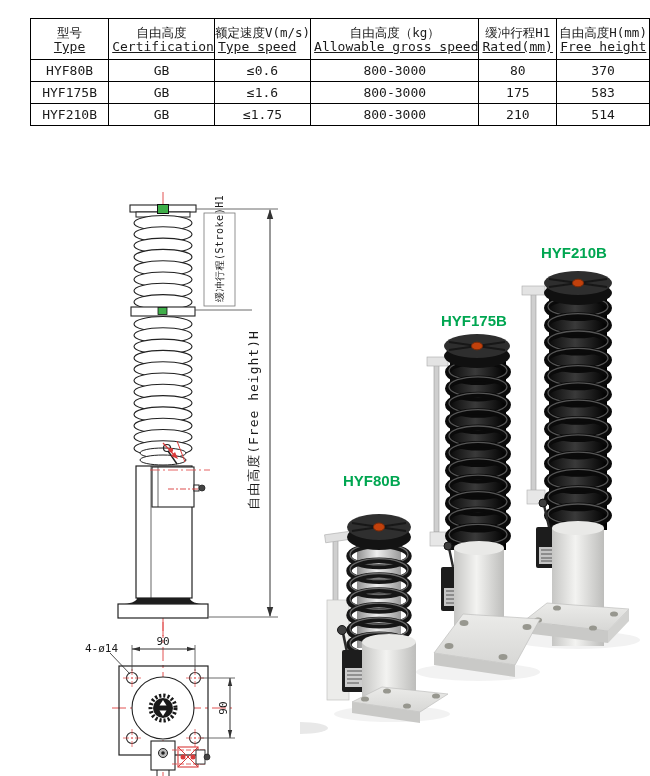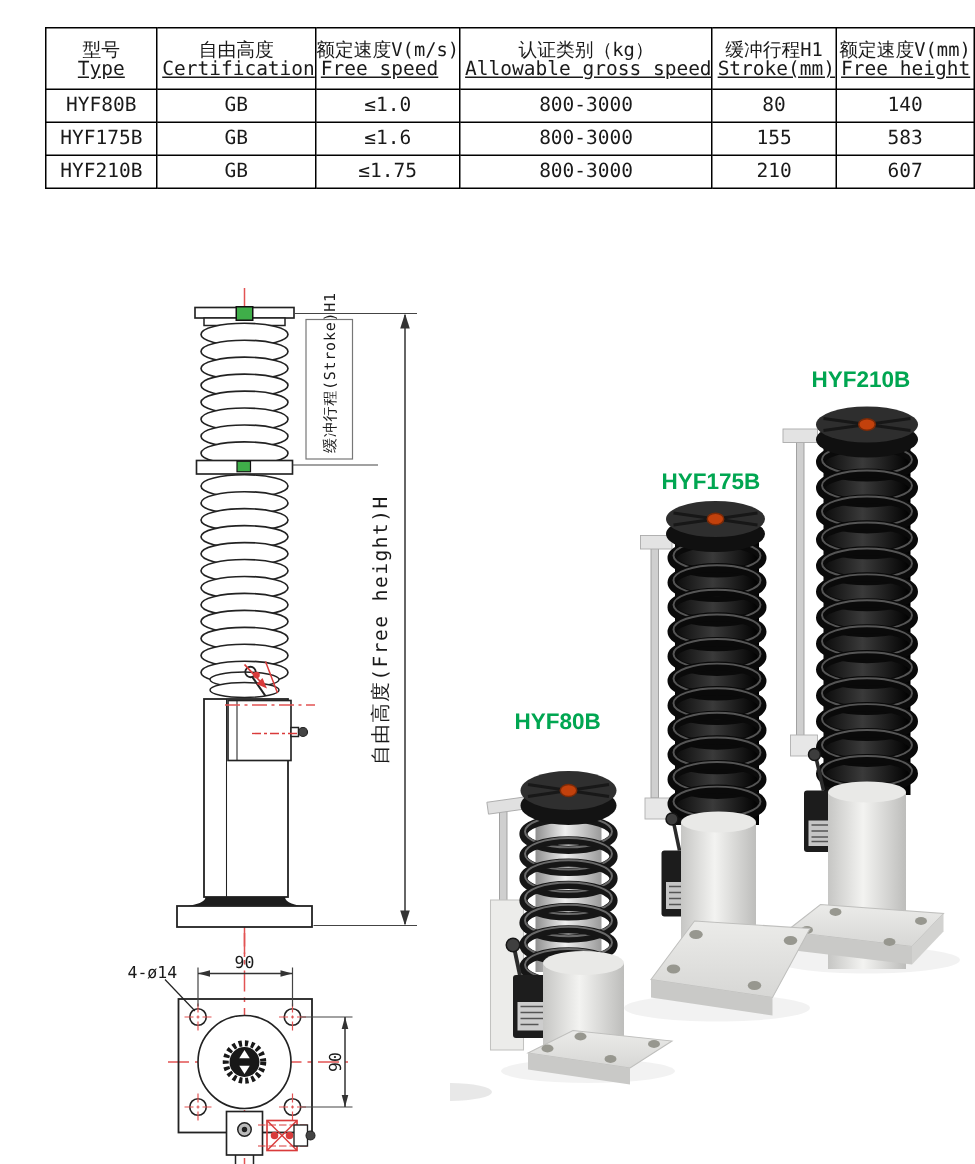--- a/index.html
+++ b/index.html
@@ -41,60 +41,60 @@
         <th>
           <div class="zh">型号</div>
           <div class="en center">Type</div>
         </th>
         <th>
           <div class="zh">自由高度</div>
           <div class="en">Certification</div>
         </th>
         <th>
           <div class="zh">额定速度V(m/s)</div>
-          <div class="en">Free speed</div>
-        </th>
-        <th>
-          <div class="zh">认证类别（kg）</div>
+          <div class="en">Type speed</div>
+        </th>
+        <th>
+          <div class="zh">自由高度（kg）</div>
           <div class="en">Allowable gross speed</div>
         </th>
         <th>
           <div class="zh">缓冲行程H1</div>
-          <div class="en">Stroke(mm)</div>
-        </th>
-        <th>
-          <div class="zh">额定速度V(mm)</div>
+          <div class="en">Rated(mm)</div>
+        </th>
+        <th>
+          <div class="zh">自由高度H(mm)</div>
           <div class="en">Free height</div>
         </th>
       </tr>
     </thead>
     <tbody>
       <tr>
         <td>HYF80B</td>
         <td>GB</td>
-        <td>≤1.0</td>
+        <td>≤0.6</td>
         <td>800-3000</td>
         <td>80</td>
-        <td>140</td>
+        <td>370</td>
       </tr>
       <tr>
         <td>HYF175B</td>
         <td>GB</td>
         <td>≤1.6</td>
         <td>800-3000</td>
-        <td>155</td>
+        <td>175</td>
         <td>583</td>
       </tr>
       <tr>
         <td>HYF210B</td>
         <td>GB</td>
         <td>≤1.75</td>
         <td>800-3000</td>
         <td>210</td>
-        <td>607</td>
+        <td>514</td>
       </tr>
     </tbody>
   </table>
 
   <svg class="svgabs" style="left:40px;top:183px;" width="250" height="462" viewBox="40 183 250 462">
 
     <line x1="163" y1="192" x2="163" y2="640" stroke="#e25353" stroke-width="1" stroke-dasharray="14 4 3 4"></line>
 
     <rect x="130" y="205" width="66" height="7" fill="#fff" stroke="#222" stroke-width="1.1"></rect>
     <rect x="136" y="212" width="54" height="5" fill="#fff" stroke="#222" stroke-width="1"></rect>

